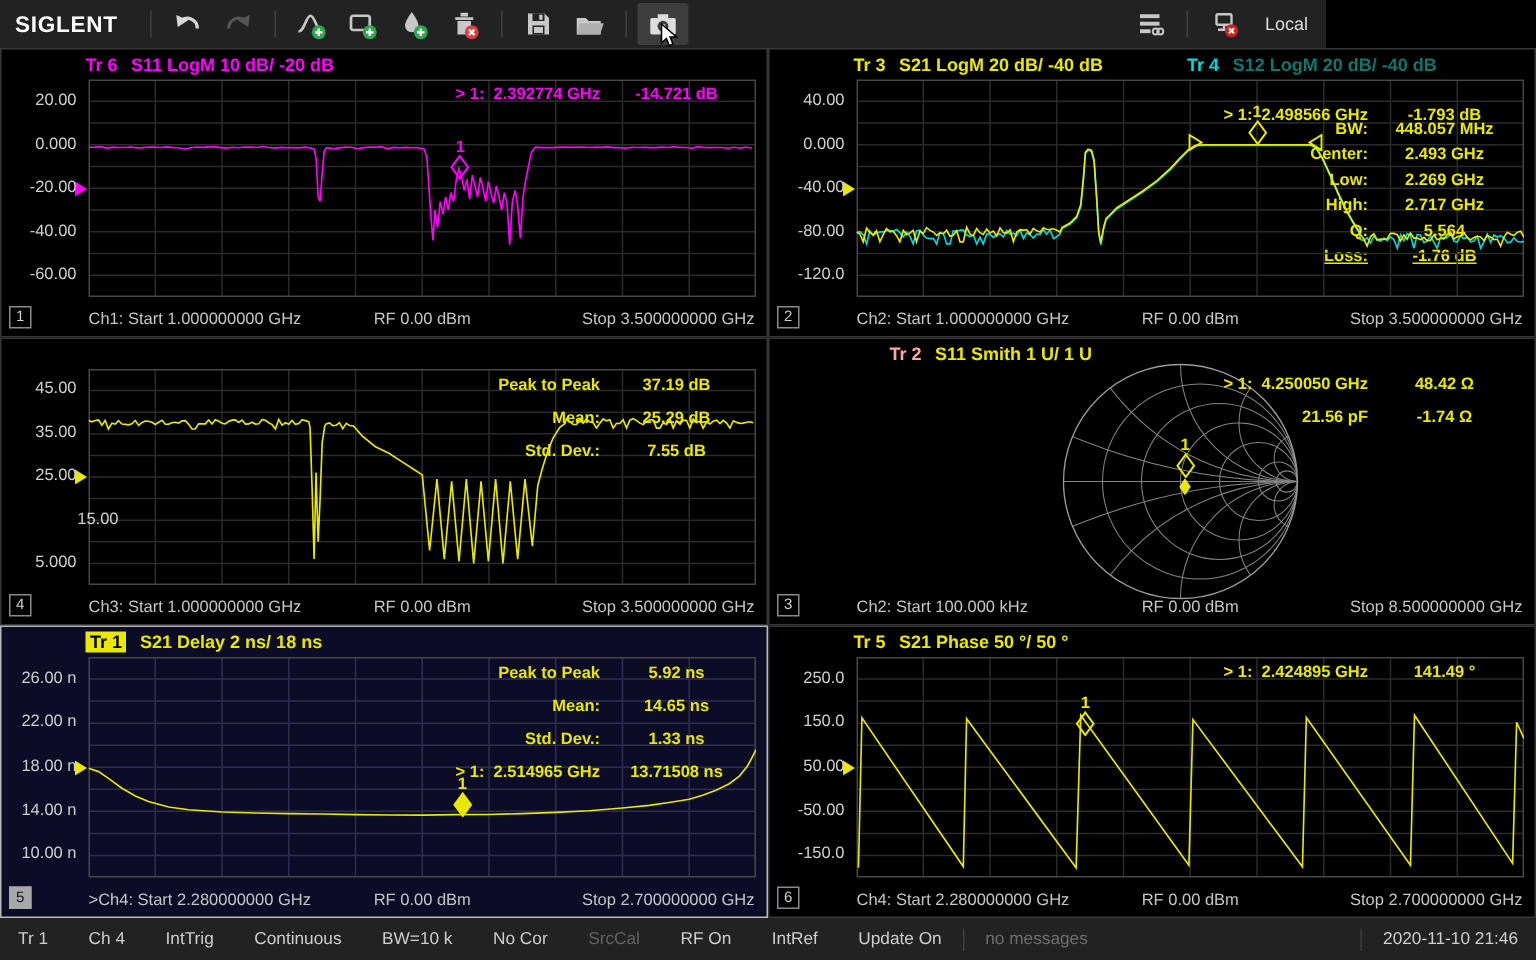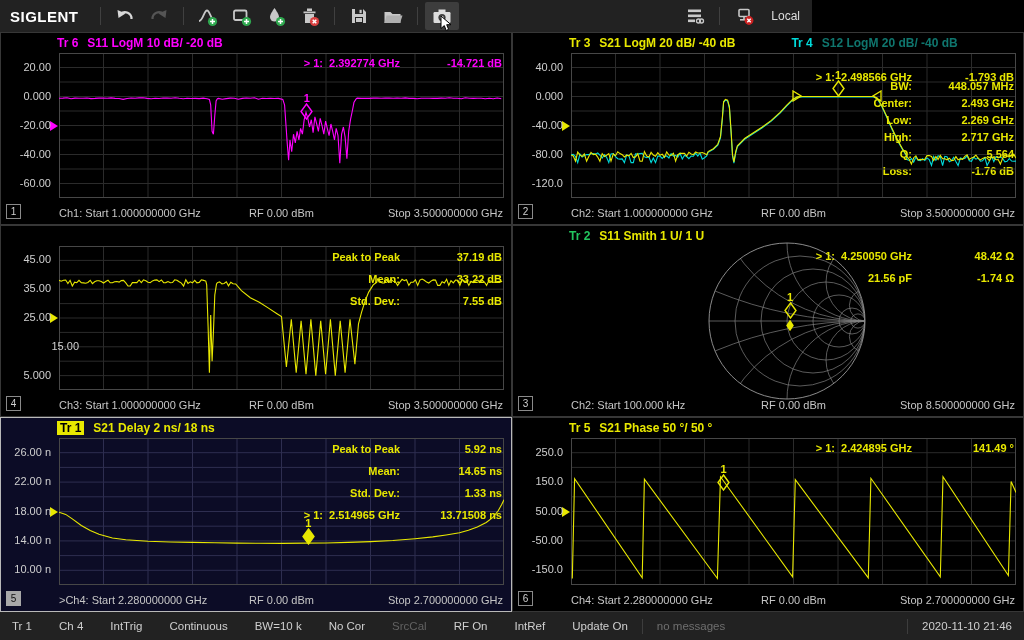--- a/index.html
+++ b/index.html
@@ -1,19 +1,19 @@
 <!DOCTYPE html>
 <html><head>
 <meta charset="utf-8">
 <style>
   html,body{margin:0;padding:0;background:#000;}
   body{width:1024px;height:640px;position:relative;overflow:hidden;
        font-family:"Liberation Sans","DejaVu Sans",sans-serif;}
   
-  .toolbar{position:absolute;top:0;left:0;width:812px;height:32px;background:#222;
+  .toolbar{position:absolute;top:0;left:0;width:884px;height:32px;background:#222;
            display:flex;align-items:center;}
   .logo{margin-left:10px;margin-right:14px;color:#fff;font-size:15px;font-weight:bold;
         letter-spacing:.5px;font-style:normal;}
   .tsep{width:1px;height:18px;background:#404040;margin:0 7px;}
   .tbtn{width:34px;height:28px;display:flex;align-items:center;justify-content:center;border-radius:2px;}
   .tbtn.activebtn{background:#3d3d3d;}
   .tspacer{flex:1;}
   .local{color:#ddd;font-size:12px;margin:0 12px 0 10px;text-align:center;}
   .cursor{position:absolute;left:440px;top:15px;z-index:5;}
   
@@ -22,21 +22,21 @@
   .panel{position:relative;background:#000;border:1px solid #373737;box-sizing:border-box;overflow:hidden;}
   .panel.active{background:#0c0c26;border-color:#b9b9b9;}
   .ptitle{position:absolute;left:56px;top:3px;font-size:12px;font-weight:bold;white-space:nowrap;z-index:4;}
   .trrest{margin-left:9px;}
   .trhl{background:#e8e800;color:#000;padding:0 3px;}
   .plot{position:absolute;left:58px;top:20px;right:7px;bottom:26px;z-index:1;}
   .plotsvg{position:absolute;left:0;top:0;z-index:1;}
   .smithsvg{position:absolute;left:0;top:0;z-index:0;}
   .mrow{position:absolute;right:2px;display:flex;font-size:11px;font-weight:bold;z-index:2;white-space:pre;}
   .mrow .mlab{text-align:right;}
-  .mrow .mval{width:102px;text-align:right;}
+  .mrow .mval{width:102px;text-align:center;}
   .mrow.under{z-index:0;}
   .ylab{position:absolute;left:0;width:50px;text-align:right;font-size:11px;color:#cfcfcf;z-index:2;}
   .refarrow{position:absolute;left:-9px;width:0;height:0;border-top:5px solid transparent;
             border-bottom:5px solid transparent;border-left:8px solid #e8e800;z-index:3;}
   .fch{position:absolute;left:58px;bottom:5px;font-size:11px;color:#c6c6c6;z-index:2;}
   .frf{position:absolute;left:58px;right:7px;bottom:5px;text-align:center;font-size:11px;color:#c6c6c6;z-index:2;}
   .fstop{position:absolute;right:8px;bottom:5px;font-size:11px;color:#c6c6c6;z-index:2;}
   .pnum{position:absolute;left:5px;bottom:5px;width:13px;height:13px;border:1px solid #8a8a8a;
         color:#cfcfcf;font-size:10px;line-height:13px;text-align:center;z-index:2;}
   .active .pnum{background:#a8a8a8;color:#101010;border-color:#a8a8a8;}
@@ -227,21 +227,21 @@
           <rect x="0.5" y="0.5" width="444" height="144" stroke="#474747" fill="none"></rect>
           <polyline points="0.0,101.9 2.2,101.4 4.5,103.5 6.7,109.6 8.9,101.0 11.1,104.1 13.3,102.5 15.6,101.6 17.8,101.6 20.0,100.8 22.3,100.5 24.5,101.2 26.7,100.0 28.9,102.1 31.2,105.0 33.4,101.7 35.6,104.4 37.8,109.6 40.0,100.9 42.3,100.5 44.5,103.7 46.7,105.7 49.0,106.1 51.2,105.9 53.4,109.6 55.6,102.0 57.9,102.7 60.1,109.6 62.3,109.6 64.5,100.9 66.8,101.0 69.0,100.6 71.2,100.3 73.4,103.8 75.7,104.7 77.9,103.7 80.1,109.6 82.3,105.1 84.5,109.6 86.8,103.1 89.0,103.1 91.2,105.4 93.5,103.2 95.7,102.9 97.9,105.0 100.1,100.6 102.4,103.2 104.6,102.4 106.8,104.1 109.0,100.3 111.3,106.0 113.5,102.2 115.7,103.5 117.9,105.7 120.2,103.0 122.4,103.2 124.6,100.1 126.8,103.1 129.0,100.2 131.3,106.1 133.5,104.8 135.7,103.0 137.1,99.3 142.4,96.4 146.8,92.1 149.5,84.8 151.3,66.7 152.6,49.3 154.4,47.1 156.6,47.9 158.4,55.1 160.2,81.2 161.5,102.9 162.9,110.2 164.7,100.0 166.4,93.5 166.4,93.5 173.6,86.3 182.4,80.5 191.3,74.7 200.3,68.1 209.1,60.2 215.8,52.9 221.6,47.1 226.1,44.2 231.4,43.9 231.4,43.9 302.6,43.9 306.2,45.7 310.6,52.9 315.9,64.5 321.3,76.9 326.6,87.7 331.5,96.4 335.1,102.2 336.0,106.6 338.2,107.4 340.4,105.5 342.7,109.0 344.9,104.1 347.1,107.2 349.3,107.7 351.6,105.7 353.8,107.4 356.0,104.9 358.2,106.6 360.5,112.5 362.7,103.5 364.9,107.4 367.1,102.8 369.3,103.8 371.6,112.5 373.8,103.3 376.0,103.8 378.3,108.7 380.5,107.6 382.7,104.3 384.9,108.6 387.1,112.5 389.4,105.0 391.6,105.7 393.8,105.4 396.1,102.8 398.3,107.8 400.5,108.3 402.7,104.2 404.9,106.2 407.2,105.1 409.4,108.2 411.6,107.7 413.9,104.5 416.1,112.5 418.3,108.2 420.5,103.1 422.8,108.6 425.0,103.7 427.2,105.0 429.4,104.1 431.6,105.4 433.9,108.9 436.1,108.3 438.3,105.5 440.6,108.0 442.8,108.3 445.0,108.1" fill="none" stroke="#00dada" stroke-width="1.1"></polyline>
           <polyline points="0.0,101.9 2.2,102.9 4.5,108.2 6.7,99.1 8.9,101.9 11.1,103.5 13.3,100.8 15.6,108.2 17.8,103.4 20.0,99.4 22.3,101.6 24.5,101.2 26.7,104.1 28.9,108.2 31.2,100.6 33.4,103.5 35.6,102.3 37.8,100.6 40.0,108.2 42.3,101.0 44.5,102.7 46.7,98.8 49.0,100.6 51.2,101.7 53.4,104.0 55.6,102.2 57.9,102.9 60.1,100.5 62.3,104.5 64.5,103.9 66.8,100.8 69.0,108.2 71.2,108.2 73.4,98.5 75.7,103.1 77.9,104.1 80.1,99.4 82.3,102.1 84.5,103.3 86.8,99.7 89.0,102.3 91.2,101.1 93.5,104.4 95.7,98.9 97.9,102.0 100.1,102.5 102.4,100.2 104.6,108.2 106.8,101.7 109.0,100.3 111.3,100.4 113.5,100.2 115.7,103.0 117.9,99.3 120.2,100.9 122.4,101.7 124.6,98.9 126.8,100.0 129.0,100.0 131.3,99.5 133.5,100.5 135.7,101.7 137.1,98.6 142.4,95.7 146.8,91.3 149.5,83.4 151.3,65.3 152.6,48.6 154.4,46.4 156.6,47.1 158.4,53.6 160.2,79.8 161.5,101.5 162.9,108.8 164.7,98.6 166.4,92.8 166.4,92.8 173.6,85.5 182.4,79.8 191.3,74.0 200.3,67.4 209.1,59.4 215.8,52.2 221.6,46.4 226.1,43.9 231.4,43.5 231.4,43.5 302.6,43.5 306.2,45.0 310.6,52.2 315.9,63.8 321.3,76.1 326.6,87.0 331.5,95.7 335.1,101.5 336.0,103.6 338.2,106.2 340.4,111.1 342.7,104.7 344.9,102.8 347.1,106.9 349.3,106.4 351.6,106.6 353.8,106.2 356.0,102.6 358.2,102.6 360.5,103.4 362.7,107.6 364.9,103.6 367.1,106.5 369.3,102.4 371.6,105.7 373.8,105.7 376.0,106.8 378.3,105.2 380.5,107.6 382.7,107.2 384.9,103.6 387.1,106.8 389.4,105.9 391.6,106.3 393.8,103.3 396.1,101.9 398.3,106.4 400.5,104.9 402.7,104.2 404.9,102.0 407.2,105.4 409.4,106.9 411.6,105.4 413.9,104.5 416.1,105.0 418.3,107.5 420.5,104.0 422.8,105.1 425.0,106.7 427.2,106.5 429.4,111.1 431.6,105.2 433.9,101.9 436.1,103.1 438.3,104.0 440.6,101.8 442.8,101.2 445.0,105.2" fill="none" stroke="#e8e800" stroke-width="1.1"></polyline>
         </svg>
         <div class="mrow" style="top: 18px; color: rgb(232, 232, 0);"><span class="mlab">&gt; 1:  2.498566 GHz</span><span class="mval">-1.793 dB</span></div>
         <div class="mrow" style="top: 27px; color: rgb(232, 232, 0);"><span class="mlab">BW:</span><span class="mval">448.057 MHz</span></div>
         <div class="mrow" style="top: 44px; color: rgb(232, 232, 0);"><span class="mlab">Center:</span><span class="mval">2.493 GHz</span></div>
         <div class="mrow" style="top: 61px; color: rgb(232, 232, 0);"><span class="mlab">Low:</span><span class="mval">2.269 GHz</span></div>
         <div class="mrow" style="top: 78px; color: rgb(232, 232, 0);"><span class="mlab">High:</span><span class="mval">2.717 GHz</span></div>
         <div class="mrow" style="top: 95px; color: rgb(232, 232, 0);"><span class="mlab">Q:</span><span class="mval">5.564</span></div>
-        <div class="mrow under" style="top: 112px; color: rgb(232, 232, 0);"><span class="mlab">Loss:</span><span class="mval">-1.76 dB</span></div>
+        <div class="mrow under" style="top: 112px; color: rgb(232, 232, 0); text-decoration: underline;"><span class="mlab">Loss:</span><span class="mval">-1.76 dB</span></div>
         <div class="glyph" style="left: 221.06px; top: 34.6px;"><svg width="10" height="12">
             <polygon points="1,1 9,6 1,11" stroke="#e8e800" stroke-width="1.3" fill="none"></polygon>
           </svg></div>
         <div class="glyph" style="left: 260.5px; top: 27.025px;"><svg width="13" height="17">
             <path d="M6.5 1 L12 8.5 L6.5 16 L1 8.5 Z" stroke="#e8e800" stroke-width="1.4" fill="none"></path>
           </svg></div>
         <div class="glabel" style="color: rgb(232, 232, 0); left: 267px; top: 28.025px;">1</div>
         <div class="glyph" style="left: 300.715px; top: 34.6px;"><svg width="10" height="12">
             <polygon points="9,1 1,6 9,11" stroke="#e8e800" stroke-width="1.3" fill="none"></polygon>
           </svg></div>
@@ -279,36 +279,36 @@
           <line x1="356" y1="0" x2="356" y2="144" stroke="#2b2b2b" stroke-width="1"></line>
           <line x1="0" y1="115.2" x2="445" y2="115.2" stroke="#2b2b2b" stroke-width="1"></line>
           <line x1="400.5" y1="0" x2="400.5" y2="144" stroke="#2b2b2b" stroke-width="1"></line>
           <line x1="0" y1="129.6" x2="445" y2="129.6" stroke="#2b2b2b" stroke-width="1"></line>
           <line x1="445" y1="0" x2="445" y2="144" stroke="#2b2b2b" stroke-width="1"></line>
           <line x1="0" y1="144" x2="445" y2="144" stroke="#2b2b2b" stroke-width="1"></line>
           <rect x="0.5" y="0.5" width="444" height="143" stroke="#474747" fill="none"></rect>
           <polyline points="0.0,34.3 2.2,35.2 4.5,34.3 6.7,34.0 8.9,37.5 11.1,34.3 13.3,40.0 15.6,36.1 17.8,36.7 20.0,34.4 22.3,36.7 24.5,36.9 26.7,37.2 28.9,36.5 31.2,34.3 33.4,37.6 35.6,35.8 37.8,34.7 40.0,34.8 42.3,35.5 44.5,37.0 46.7,35.5 49.0,34.2 51.2,36.8 53.4,36.8 55.6,35.8 57.9,35.5 60.1,36.1 62.3,34.6 64.5,34.4 66.8,36.9 69.0,40.0 71.2,40.0 73.4,36.6 75.7,36.6 77.9,36.6 80.1,34.0 82.3,36.6 84.5,33.8 86.8,34.8 89.0,36.2 91.2,36.6 93.5,34.9 95.7,34.1 97.9,33.9 100.1,35.6 102.4,34.0 104.6,36.7 106.8,36.6 109.0,35.5 111.3,36.7 113.5,36.5 115.7,33.8 117.9,34.2 120.2,35.8 122.4,37.1 124.6,40.0 126.8,33.7 129.0,37.4 131.3,35.8 133.5,36.8 135.7,34.3 137.9,36.9 140.2,36.4 142.4,33.8 144.6,34.4 146.8,35.1 147.7,38.9 149.1,80.6 150.4,126.7 151.7,69.1 153.1,115.2 154.4,86.4 155.8,49.0 157.5,38.0 158.4,36.6 160.6,35.9 162.9,37.8 165.1,37.5 167.3,35.8 169.5,39.8 171.8,36.2 174.0,37.7 176.7,38.0 182.4,44.6 191.3,51.8 200.3,56.2 209.1,61.9 218.0,67.7 222.5,70.6 227.4,121.0 232.3,73.4 237.2,126.7 242.1,74.9 247.0,128.2 251.9,73.4 256.8,129.6 261.7,74.9 266.6,128.2 271.4,73.4 276.3,129.6 281.2,74.9 286.1,126.7 291.0,73.4 295.9,118.1 299.5,77.8 302.6,66.2 306.2,54.7 309.7,46.1 314.2,38.9 317.7,36.3 318.6,33.1 320.8,35.0 323.1,36.9 325.3,37.0 327.5,33.6 329.7,36.1 332.0,33.3 334.2,35.3 336.4,35.7 338.6,39.4 340.9,36.2 343.1,33.3 345.3,34.6 347.5,33.8 349.8,39.4 352.0,36.2 354.2,36.3 356.4,33.8 358.7,39.4 360.9,34.1 363.1,33.1 365.3,34.3 367.6,36.1 369.8,37.0 372.0,35.1 374.2,33.9 376.5,34.1 378.7,39.4 380.9,39.4 383.1,35.8 385.4,37.0 387.6,33.3 389.8,39.4 392.0,34.6 394.3,36.9 396.5,34.1 398.7,34.3 400.9,39.4 403.2,33.3 405.4,35.7 407.6,34.8 409.8,39.4 412.1,35.3 414.3,36.6 416.5,34.8 418.7,34.1 421.0,36.4 423.2,34.2 425.4,36.0 427.6,39.4 429.9,34.5 432.1,35.6 434.3,36.2 436.5,36.1 438.8,35.5 441.0,35.2 443.2,35.8" fill="none" stroke="#e8e800" stroke-width="1.1"></polyline>
         </svg>
         <div class="mrow" style="top: 5px; color: rgb(232, 232, 0);"><span class="mlab">Peak to Peak</span><span class="mval">37.19 dB</span></div>
-        <div class="mrow" style="top: 27px; color: rgb(232, 232, 0);"><span class="mlab">Mean:</span><span class="mval">33.22 dB</span></div>
+        <div class="mrow" style="top: 27px; color: rgb(232, 232, 0);"><span class="mlab">Mean:</span><span class="mval">25.29 dB</span></div>
         <div class="mrow" style="top: 49px; color: rgb(232, 232, 0);"><span class="mlab">Std. Dev.:</span><span class="mval">7.55 dB</span></div>
         <div class="refarrow" style="border-left-color: rgb(232, 232, 0); top: 67px;"></div>
       </div>
       <div class="ylab" style="top: 27.4px;">45.00</div>
       <div class="ylab" style="top: 56.2px;">35.00</div>
       <div class="ylab" style="top: 85px;">25.00</div>
       <div class="ylab" style="top: 113.8px; padding-left: 28px;">15.00</div>
       <div class="ylab" style="top: 142.6px;">5.000</div>
       <div class="fch">Ch3: Start 1.000000000 GHz</div>
       <div class="frf">RF 0.00 dBm</div>
       <div class="fstop">Stop 3.500000000 GHz</div>
       <div class="pnum">4</div>
     </div>
     <div class="panel">
-      <div class="ptitle"><span style="color: #22c55e;">Tr 2</span><span class="trrest" style="color: rgb(232, 232, 0);">S11 Smith 1 U/ 1 U</span></div>
+      <div class="ptitle"><span style="color: #fca5a5; margin-left: 24px;">Tr 2</span><span class="trrest" style="color: rgb(232, 232, 0);">S11 Smith 1 U/ 1 U</span></div>
       <svg width="510" height="190" class="smithsvg">
         <circle cx="274" cy="95" r="78" stroke="#9a9a9a" fill="none" stroke-width="0.9"></circle>
         <defs>
           <clipPath id="sclip3">
             <circle cx="274" cy="95" r="78"></circle>
           </clipPath>
         </defs>
         <g clip-path="url(#sclip3)" stroke="#9a9a9a" fill="none" stroke-width="0.7" opacity="0.85">
           <circle cx="287" cy="95" r="65"></circle>
           <circle cx="300" cy="95" r="52"></circle>

